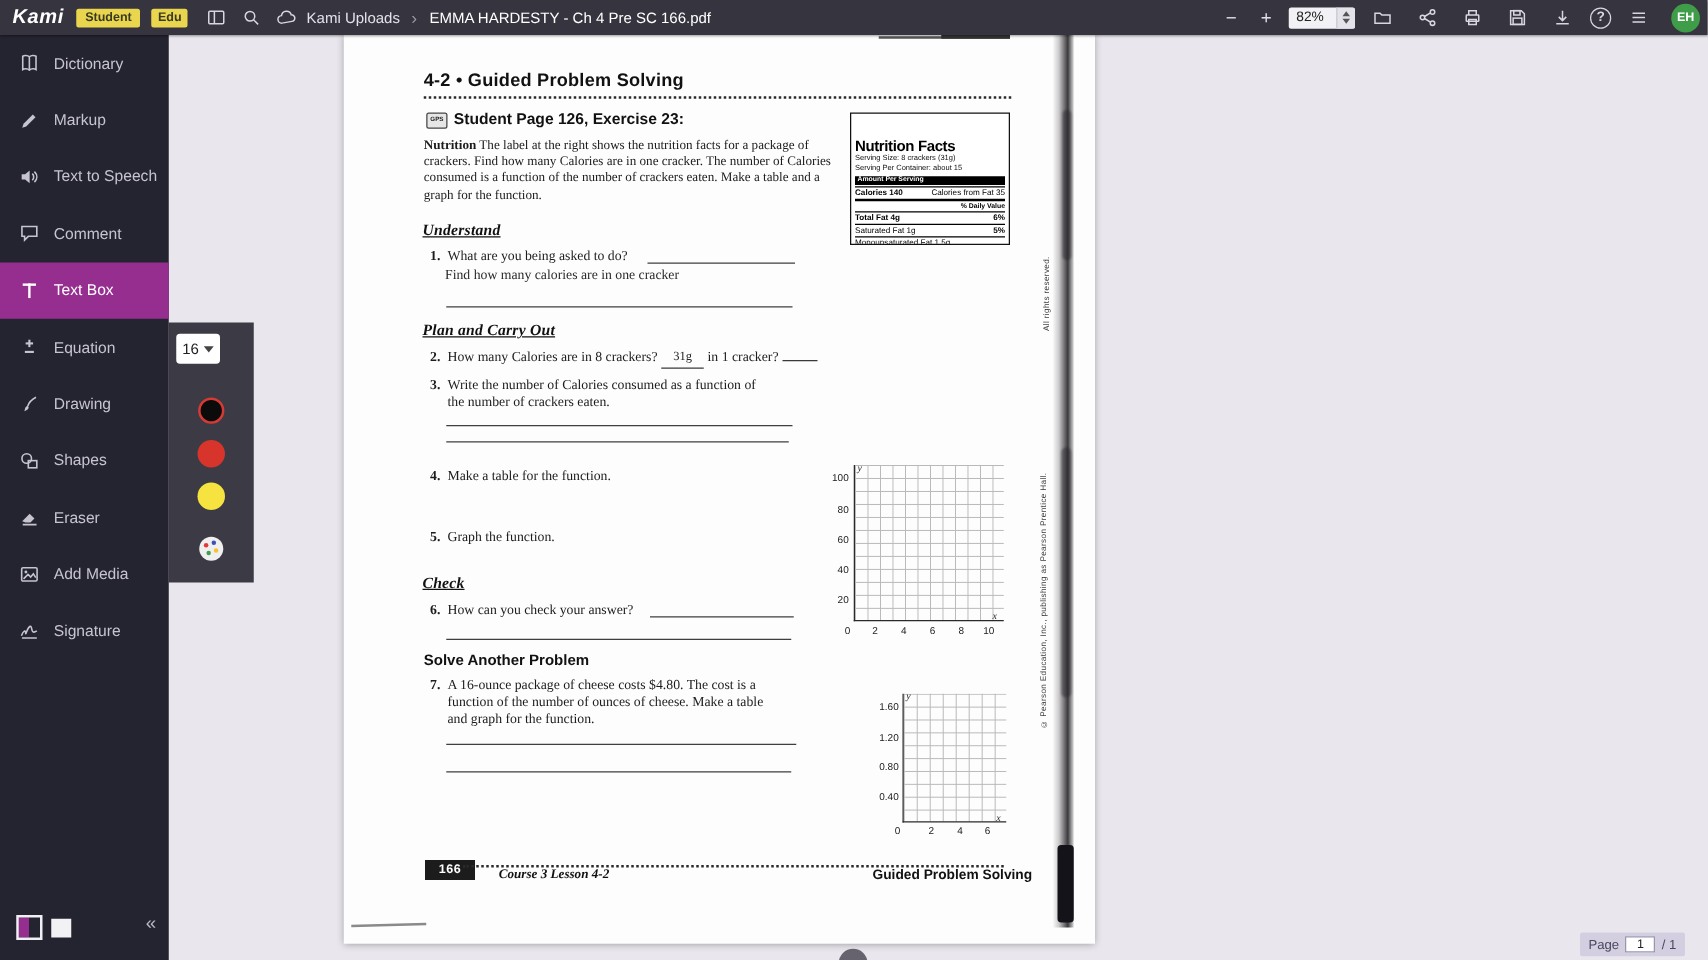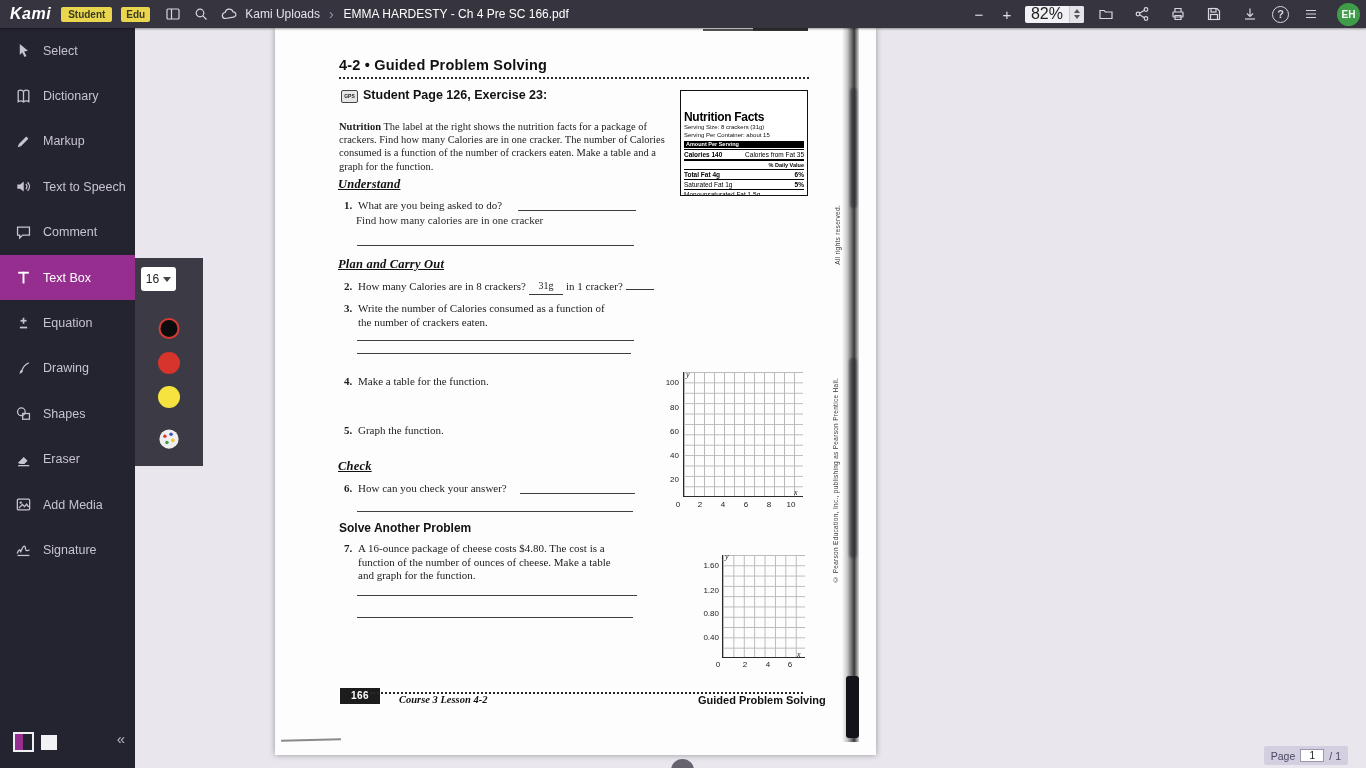--- a/index.html
+++ b/index.html
@@ -13,21 +13,21 @@
   .badge{background:#ead64e;color:#3a3a20;font-size:10px;font-weight:bold;padding:2px 7px;border-radius:2px;margin-right:9px}
   .badge-edu{padding:2px 5px}
   .tb-icon{width:28px;height:28px;display:flex;align-items:center;justify-content:center}
   .tb-icon svg{stroke:#d8d7e0;fill:none;stroke-width:1.2;width:16px;height:16px}
   .crumb{color:#e3e2ea;font-size:12px;margin:0 2px 0 2px;cursor:pointer}
   .chev{color:#9a98a6;font-size:14px;margin:0 7px}
   .fname{color:#fff;font-size:12px;margin-left:3px;cursor:pointer}
   .tb-right{margin-left:auto;display:flex;align-items:center;gap:8px;padding-right:6px}
   .zbtn{color:#e0dfe8;font-size:15px;width:20px;text-align:center}
   .zoom-box{display:flex;align-items:center;height:17px;background:#f2f1f5;border-radius:2px;overflow:hidden;cursor:pointer}
-  .zoom-val{font-size:16px;color:#222;padding:0 6px;min-width:38px}
+  .zoom-val{font-size:11px;color:#222;padding:0 6px;min-width:38px}
   .spin{display:flex;flex-direction:column;justify-content:center;gap:2px;padding:0 4px;border-left:1px solid #c9c8d0;height:100%;background:#e4e3ea}
   .spin i{display:block;width:0;height:0;border-left:3.5px solid transparent;border-right:3.5px solid transparent}
   .spin .up{border-bottom:4px solid #555}
   .spin .dn{border-top:4px solid #555}
   .help{width:17px;height:17px;border:1.3px solid #d8d7e0;border-radius:50%;color:#d8d7e0;font-size:11px;font-weight:bold;display:flex;align-items:center;justify-content:center}
   .avatar{width:23px;height:23px;border-radius:50%;background:#3f9d49;color:#fff;font-size:10px;font-weight:bold;display:flex;align-items:center;justify-content:center;margin-left:4px;cursor:pointer}
 
   
   .sidebar{position:absolute;left:0;top:28px;width:135px;height:740px;background:#242330;z-index:20}
   .side-item{height:45.4px;display:flex;align-items:center;gap:11px;padding-left:15px;color:#c6c4cf;font-size:12.5px;cursor:pointer}
@@ -177,28 +177,20 @@
         </svg>
     </button>
     <div class="avatar">EH</div>
   </div>
 </div>
 
 <div class="sidebar">
   <div class="side-item">
     <span class="s-icon">
         <svg viewBox="0 0 16 16">
-          <path class="fl" d="M4.5,1.8 L12.2,8.2 L8.6,8.9 L10.8,13.2 L9,14.1 L6.8,9.8 L4.5,12.2 Z"></path>
-        </svg>
-      </span>
-    <span>Select</span>
-  </div>
-  <div class="side-item">
-    <span class="s-icon">
-        <svg viewBox="0 0 16 16">
           <path class="ln" d="M8,3.2 C6.6,2 4.2,2 3,2.8 V12.8 C4.2,12 6.6,12 8,13.2 C9.4,12 11.8,12 13,12.8 V2.8 C11.8,2 9.4,2 8,3.2 Z"></path>
           <path class="ln" d="M8,3.2 V13.2"></path>
         </svg>
       </span>
     <span>Dictionary</span>
   </div>
   <div class="side-item">
     <span class="s-icon">
         <svg viewBox="0 0 16 16">
           <path class="fl" d="M2.6,13.4 L3.6,10.4 L10.6,3.4 L12.6,5.4 L5.6,12.4 Z"></path>
@@ -344,21 +336,21 @@
         </div>
       <div class="nf-row">
           <span>Saturated Fat 1g</span>
           <span class="b">5%</span>
         </div>
       <div class="nf-row">
           <span>Monounsaturated Fat 1.5g</span>
         </div>
     </div>
 
-    <div class="el body-text" style="left:64px;top:92px;width:332px">
+    <div class="el body-text" style="left:64px;top:82px;width:332px">
       <span class="b">Nutrition</span>
       <span>The label at the right shows the nutrition facts for a package of crackers. Find how many Calories are in one cracker. The number of Calories consumed is a function of the number of crackers eaten. Make a table and a graph for the function.</span>
     </div>
 
     <div class="el h-script" style="left:63px;top:149px">Understand</div>
 
     <div class="el q" style="left:69px;top:171px;width:310px">
       <span class="qnum">1.</span><span>What are you being asked to do?</span>
     </div>
     <div class="el ans-line" style="left:243px;top:182px;width:118px"></div>

